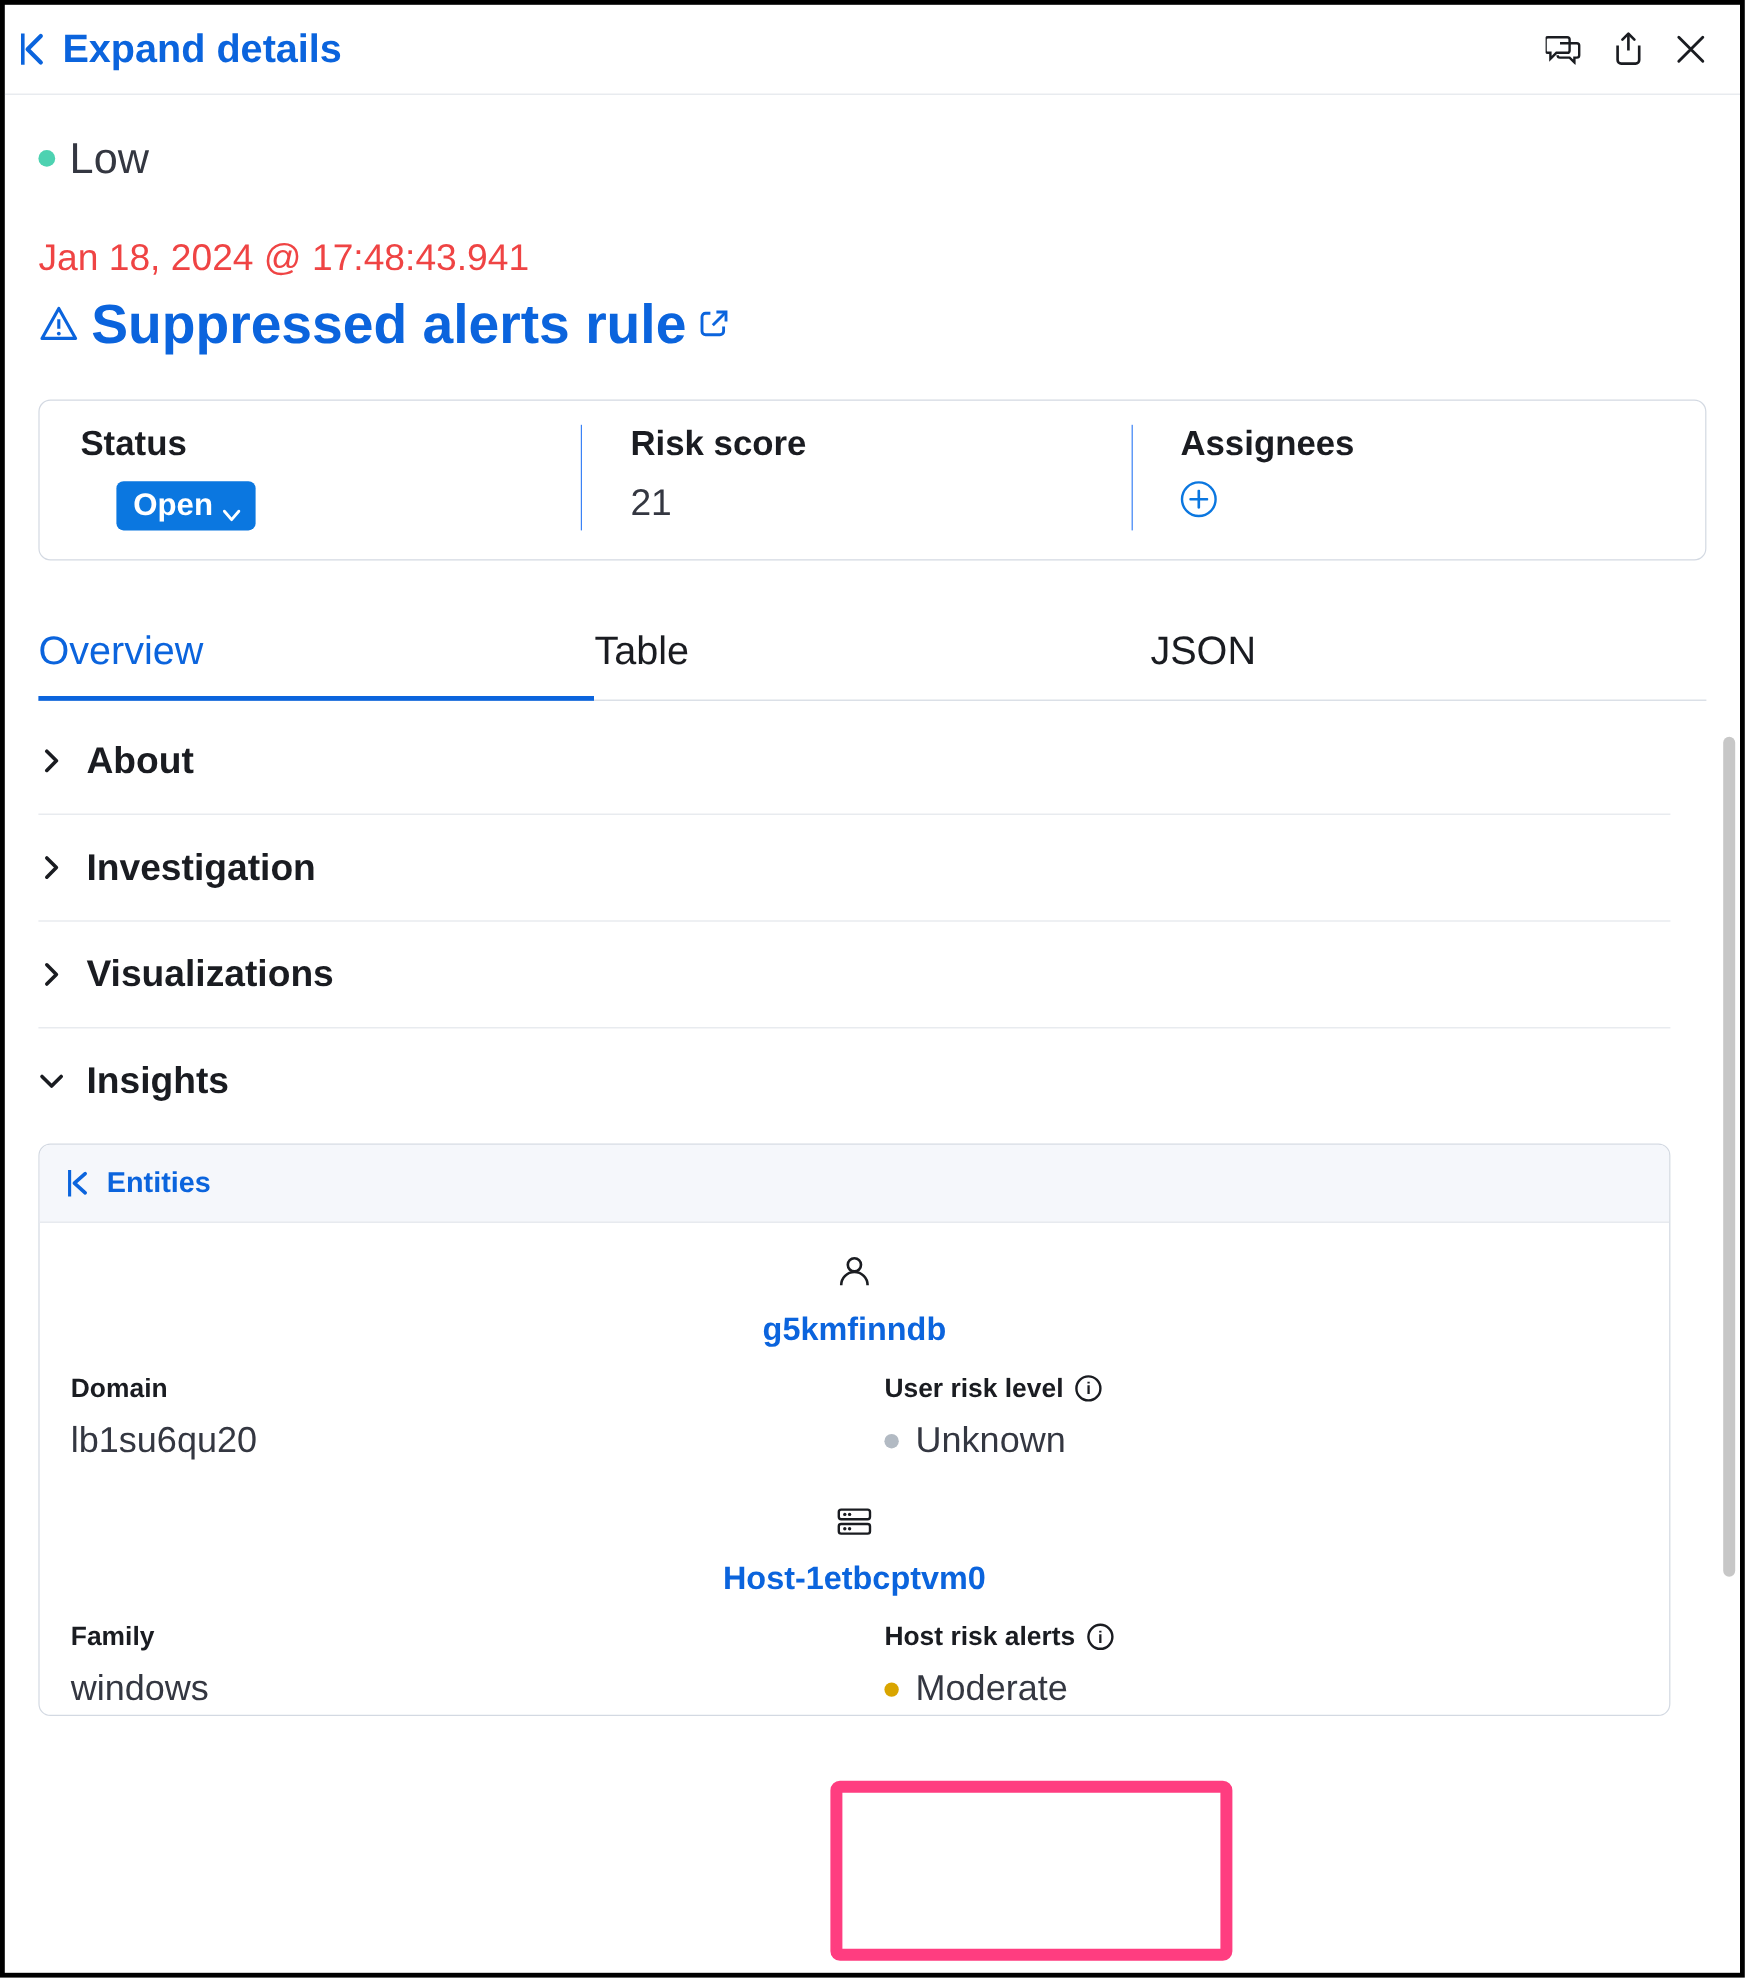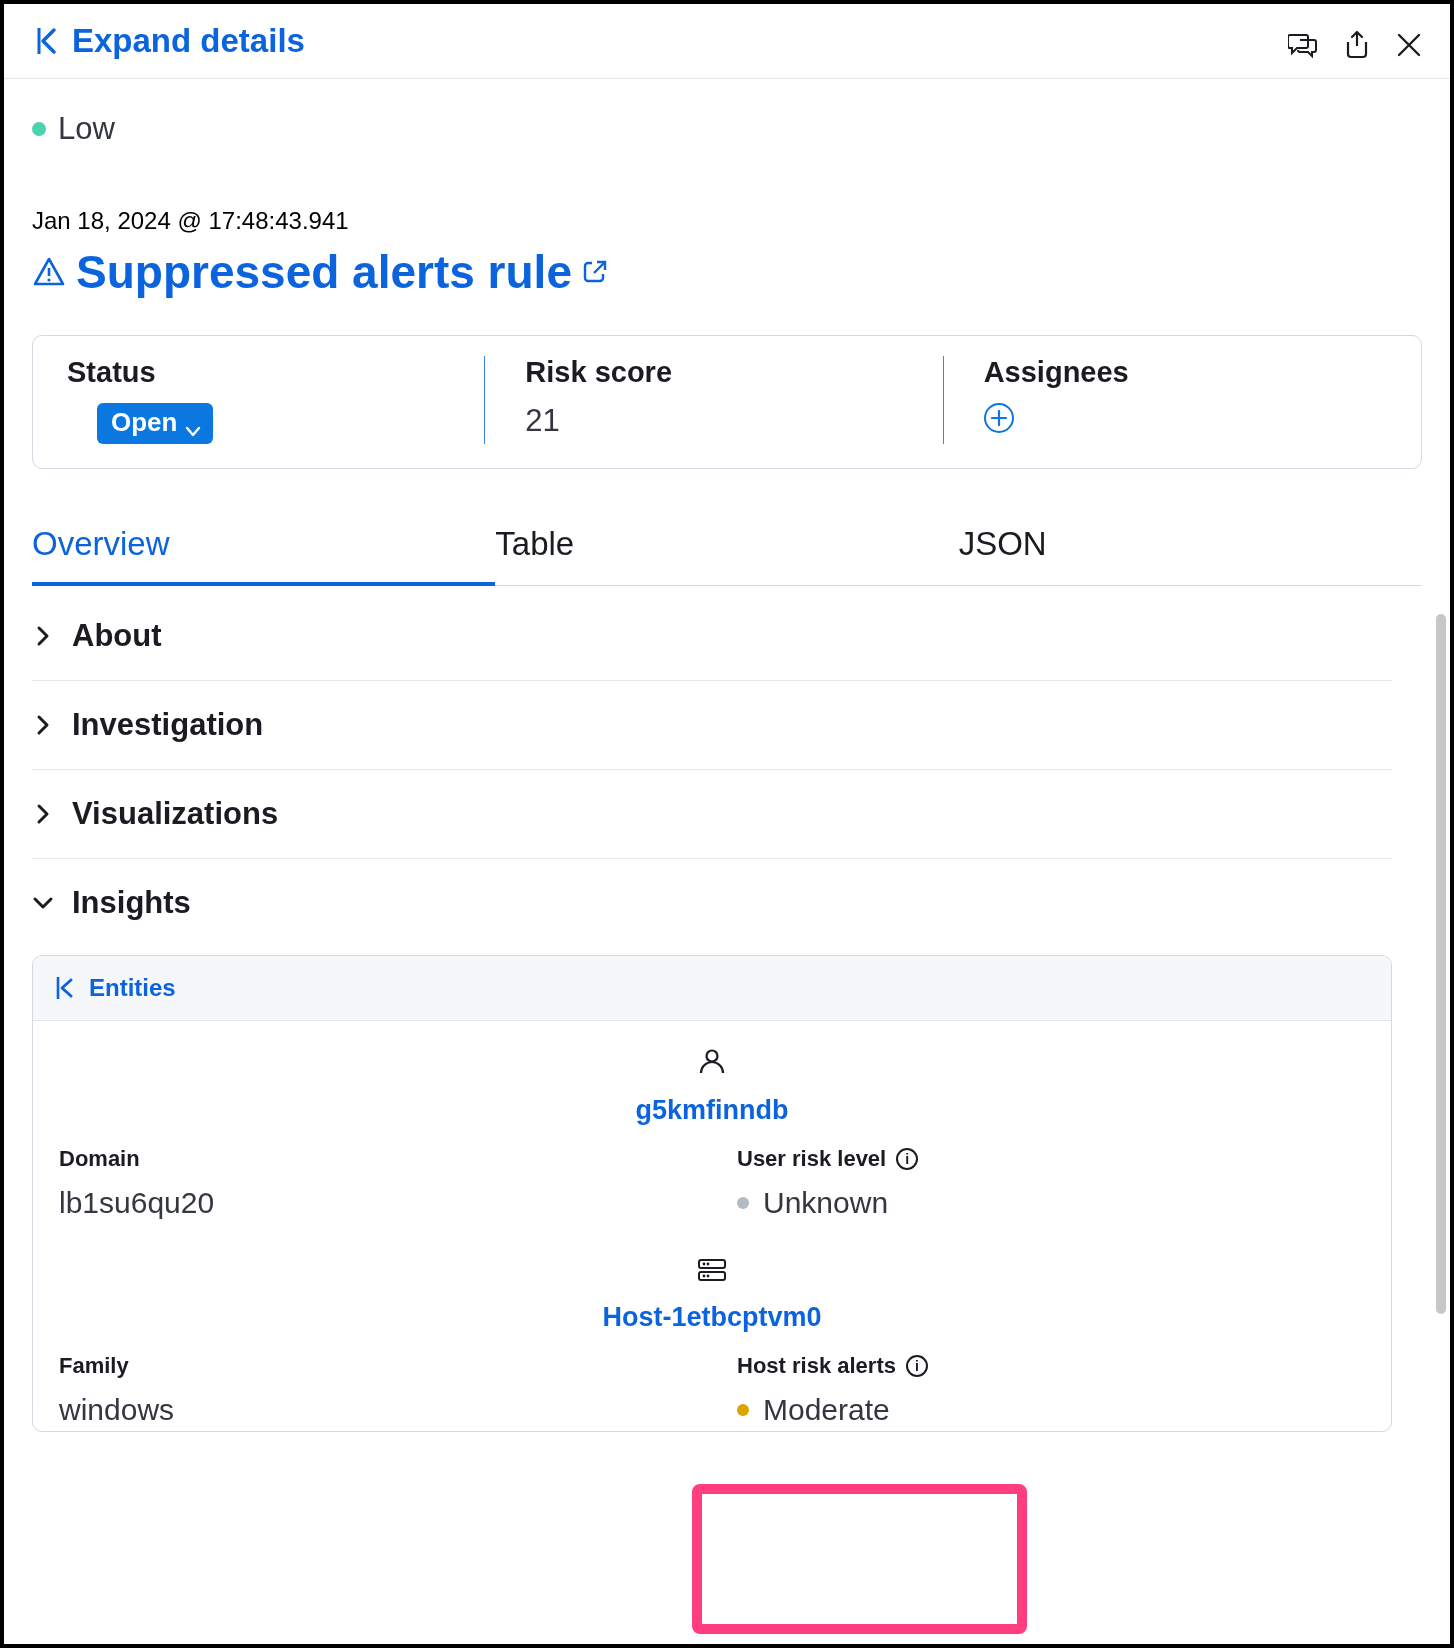--- a/index.html
+++ b/index.html
@@ -13,43 +13,43 @@
     border: 4px solid #000;
     position: relative;
   }
   .panel {
     padding: 0;
     position: relative;
     height: 100%;
   }
   .top-bar {
     display: flex;
-    align-items: flex-end;
+    align-items: center;
     justify-content: space-between;
-    padding: 18px 28px 18px 32px;
+    padding: 18px 28px 18px 12px;
     border-bottom: 1px solid #e3e6ec;
   }
   .expand-link {
     display: flex;
     align-items: center;
     gap: 14px;
     color: #0b64dd;
     font-size: 33px;
     font-weight: 700;
     cursor: pointer;
   }
   .top-icons { display: flex; gap: 26px; align-items: center; }
   .top-icons svg { cursor: pointer; }
   .content { padding: 24px 28px 0 28px; }
   .severity-row { display: flex; align-items: center; gap: 12px; margin-top: 8px; }
   .sev-dot {
     width: 14px; height: 14px; border-radius: 50%; background: #4dd2b1;
   }
-  .sev-text { font-size: 31px; color: #343741; }
-  .timestamp { font-size: 24px; color: #000000; margin-top: 60px; }
+  .sev-text { font-size: 36px; color: #343741; }
+  .timestamp { font-size: 31px; color: #ef4444; margin-top: 44px; }
   .rule-title-row { display: flex; align-items: center; gap: 10px; margin-top: 10px; }
   .rule-title {
     color: #0b64dd; font-size: 46px; font-weight: 800; cursor: pointer;
   }
   .stat-card {
     border: 1px solid #d3d9e2; border-radius: 10px;
     margin-top: 36px; display: flex; padding: 20px 20px 24px 20px;
   }
   .stat-col { flex: 1; padding: 0 14px; }
   .stat-col + .stat-col { border-left: 1px solid #3b82f6; padding-left: 40px; }

